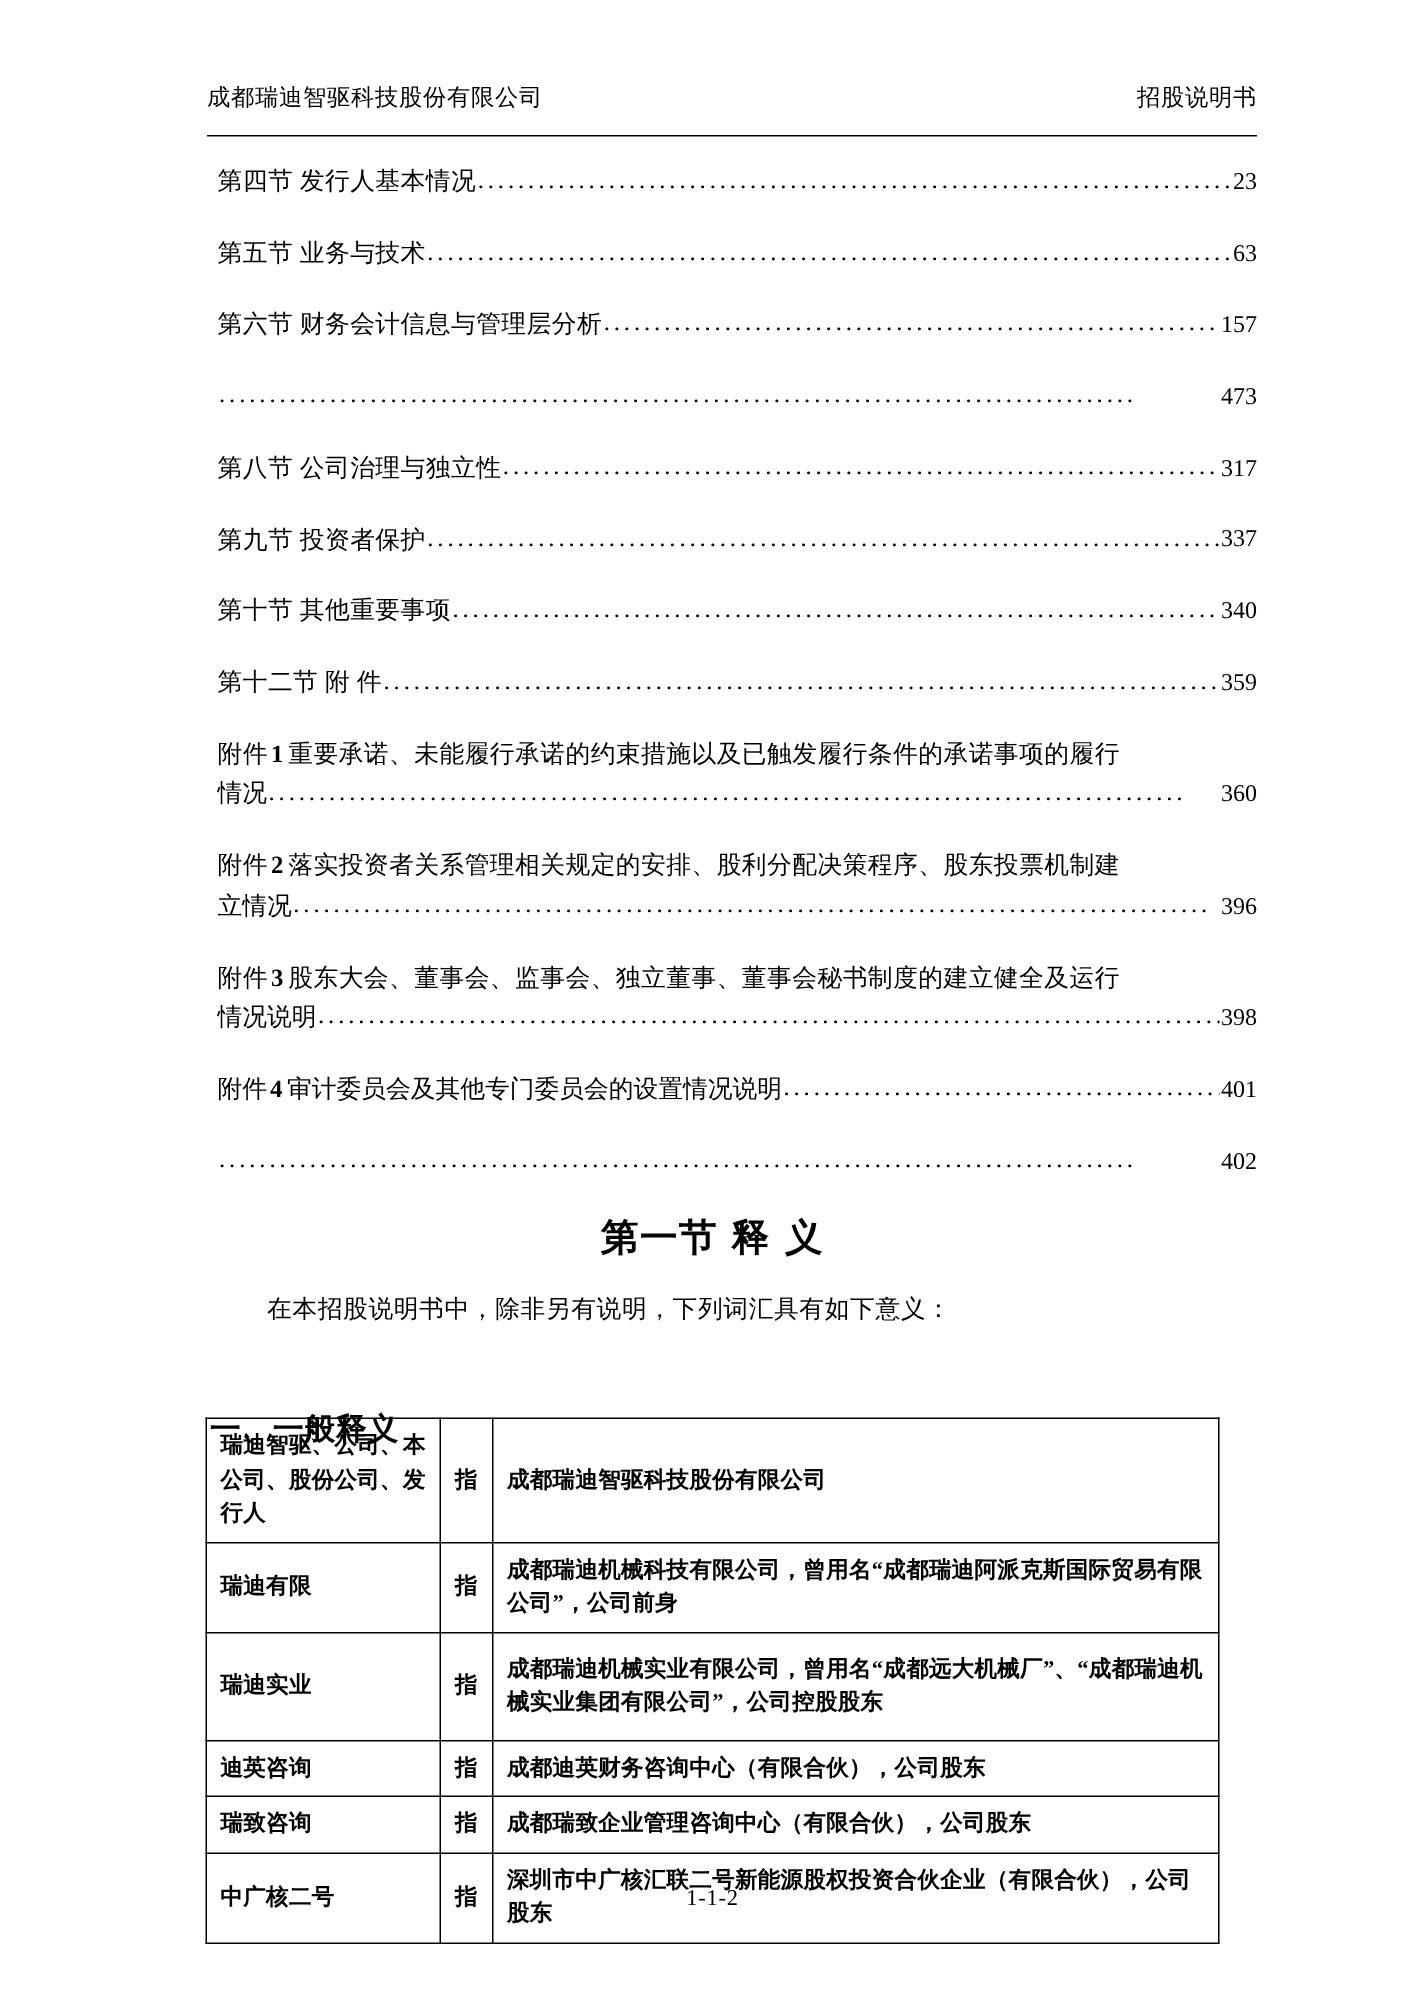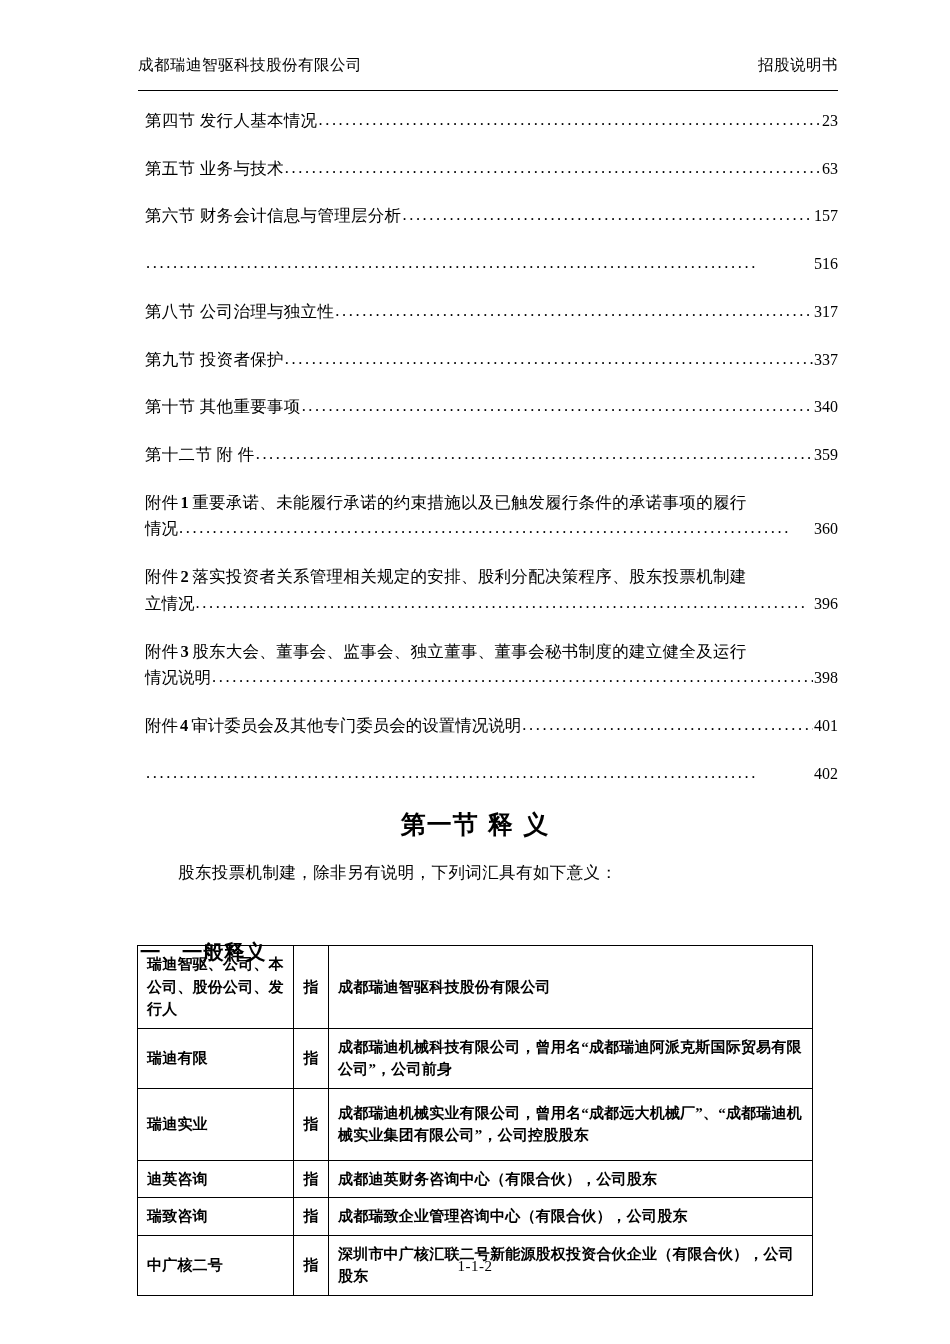--- a/index.html
+++ b/index.html
@@ -62,21 +62,21 @@
   }
   .toc-entry .etitle {
     letter-spacing: 0.3px;
   }
   .toc-entry .num-strong {
     font-weight: bold;
     padding: 0 3px 0 2px;
   }
   .toc-line {
     display: flex;
-    align-items: flex-start;
+    align-items: flex-end;
     width: 100%;
   }
   .toc-line .leadtext {
     white-space: nowrap;
     flex: 0 0 auto;
   }
   .toc-line .dots {
     flex: 1 1 auto;
     overflow: hidden;
     white-space: nowrap;
@@ -197,21 +197,21 @@
       <div class="toc-line">
         <span class="leadtext etitle">第六节 财务会计信息与管理层分析</span>
         <span class="dots">...........................................................................................</span>
         <span class="pnum">157</span>
       </div>
     </div>
 
     <div class="toc-entry">
       <div class="toc-line">
         <span class="dots">...........................................................................................</span>
-        <span class="pnum">516</span>
+        <span class="pnum">473</span>
       </div>
     </div>
 
     <div class="toc-entry">
       <div class="toc-line">
         <span class="leadtext etitle">第八节  公司治理与独立性</span>
         <span class="dots">...........................................................................................</span>
         <span class="pnum">317</span>
       </div>
     </div>
@@ -289,21 +289,21 @@
         <span class="pnum">402</span>
       </div>
     </div>
 
   </div>
 
   <div class="section-title">
     <span>第一节</span><span class="gap"></span><span>释 义</span>
   </div>
 
-  <div class="intro-para">股东投票机制建，除非另有说明，下列词汇具有如下意义：</div>
+  <div class="intro-para">在本招股说明书中，除非另有说明，下列词汇具有如下意义：</div>
 
   <div class="sub-heading">一、一般释义</div>
 
   <table class="def-table">
     <tbody>
       <tr>
         <td class="c-term">瑞迪智驱、公司、本公司、股份公司、发行人</td>
         <td class="c-zhi">指</td>
         <td class="c-def">成都瑞迪智驱科技股份有限公司</td>
       </tr>

